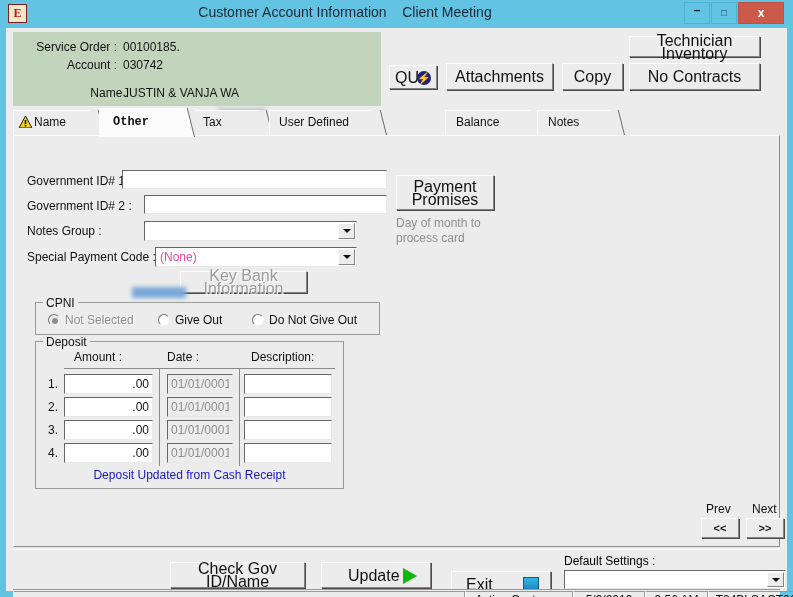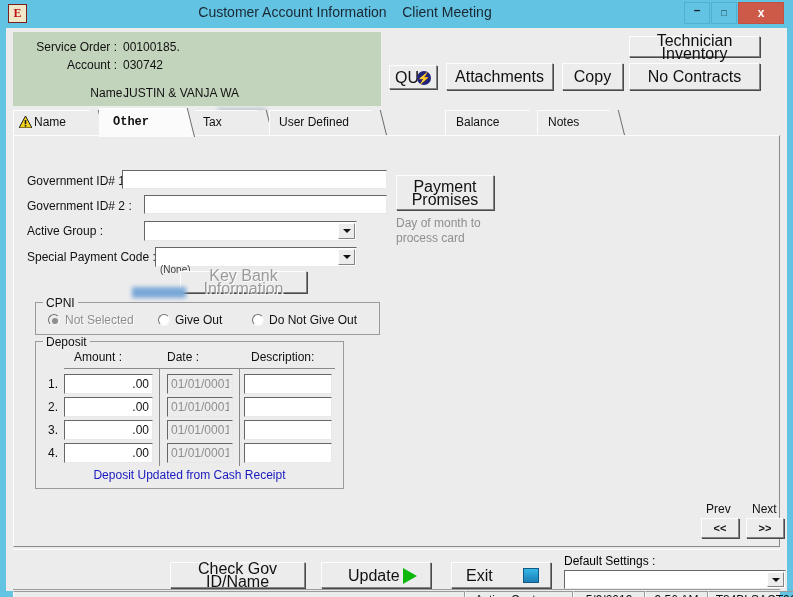--- a/index.html
+++ b/index.html
@@ -136,21 +136,21 @@
     color:#111; padding:1px 3px; line-height:14px;
   }
   .txt.gray { background:#ececec; color:#8e8e8e; }
   .txt.right { text-align:right; }
 
   .combo {
     position:absolute; background:#fff;
     border-top:1px solid #666; border-left:1px solid #666;
     border-right:1px solid #e8e8e8; border-bottom:1px solid #e8e8e8;
   }
-  .combo .ctext { position:absolute; left:4px; top:16px; font-size:10px; color:#404040; }
+  .combo .ctext { position:absolute; left:4px; top:2px; font-size:12px; color:#ec4899; }
   .combo .carrow {
     position:absolute; right:1px; top:1px; bottom:1px; width:17px;
     background:#ececec;
     border-top:1px solid #fdfdfd; border-left:1px solid #fdfdfd;
     border-right:1px solid #848484; border-bottom:1px solid #848484;
     display:flex; align-items:center; justify-content:center;
   }
   .combo .carrow::after {
     content:""; border-left:4px solid transparent; border-right:4px solid transparent;
     border-top:4px solid #111;
@@ -203,21 +203,21 @@
     background:#ececec;
     border-top:1px solid #fdfdfd;
   }
   #btn-checkgov { position:absolute; left:157px; top:12px; width:135px; height:26px; }
   #btn-update { position:absolute; left:308px; top:12px; width:110px; height:26px; justify-content:flex-start; padding-left:26px; }
   #upd-tri {
     position:absolute; right:13px; top:5px; width:0; height:0;
     border-top:8px solid transparent; border-bottom:8px solid transparent;
     border-left:14px solid #0bb80b;
   }
-  #btn-exit { position:absolute; left:438px; top:12px; width:100px; height:26px; justify-content:flex-start; padding-left:14px; }
+  #btn-exit { position:absolute; left:438px; top:21px; width:100px; height:26px; justify-content:flex-start; padding-left:14px; }
   #exit-sq {
     position:absolute; right:11px; top:5px; width:16px; height:15px;
     background:linear-gradient(#35b7e8,#1d7fb6);
     border:1px solid #0f5b86;
   }
   #defset-lbl { position:absolute; left:551px; top:4px; font-size:12px; }
   #defset-combo { left:551px; top:20px; width:222px; height:19px; }
 
   
   #statusbar {
@@ -340,21 +340,21 @@
     </div>
 
     <div id="formpanel">
 
       <div class="flbl" style="left:13px; top:38px;">Government ID# 1</div>
       <input class="txt" style="left: 108px; top: 34px; width: 265px; height: 19px;" value="">
 
       <div class="flbl" style="left:13px; top:63px;">Government ID# 2 :</div>
       <input class="txt" style="left: 130px; top: 59px; width: 243px; height: 19px;" value="">
 
-      <div class="flbl" style="left:13px; top:88px;">Active Group :</div>
+      <div class="flbl" style="left:13px; top:88px;">Notes Group :</div>
       <div class="combo" style="left:130px; top:85px; width:213px; height:20px;">
         <span class="ctext"></span>
         <span class="carrow"></span>
       </div>
 
       <div class="flbl" style="left:13px; top:114px;">Special Payment Code :</div>
       <div class="combo" style="left:141px; top:111px; width:202px; height:20px;">
         <span class="ctext">(None)</span>
         <span class="carrow"></span>
       </div>

